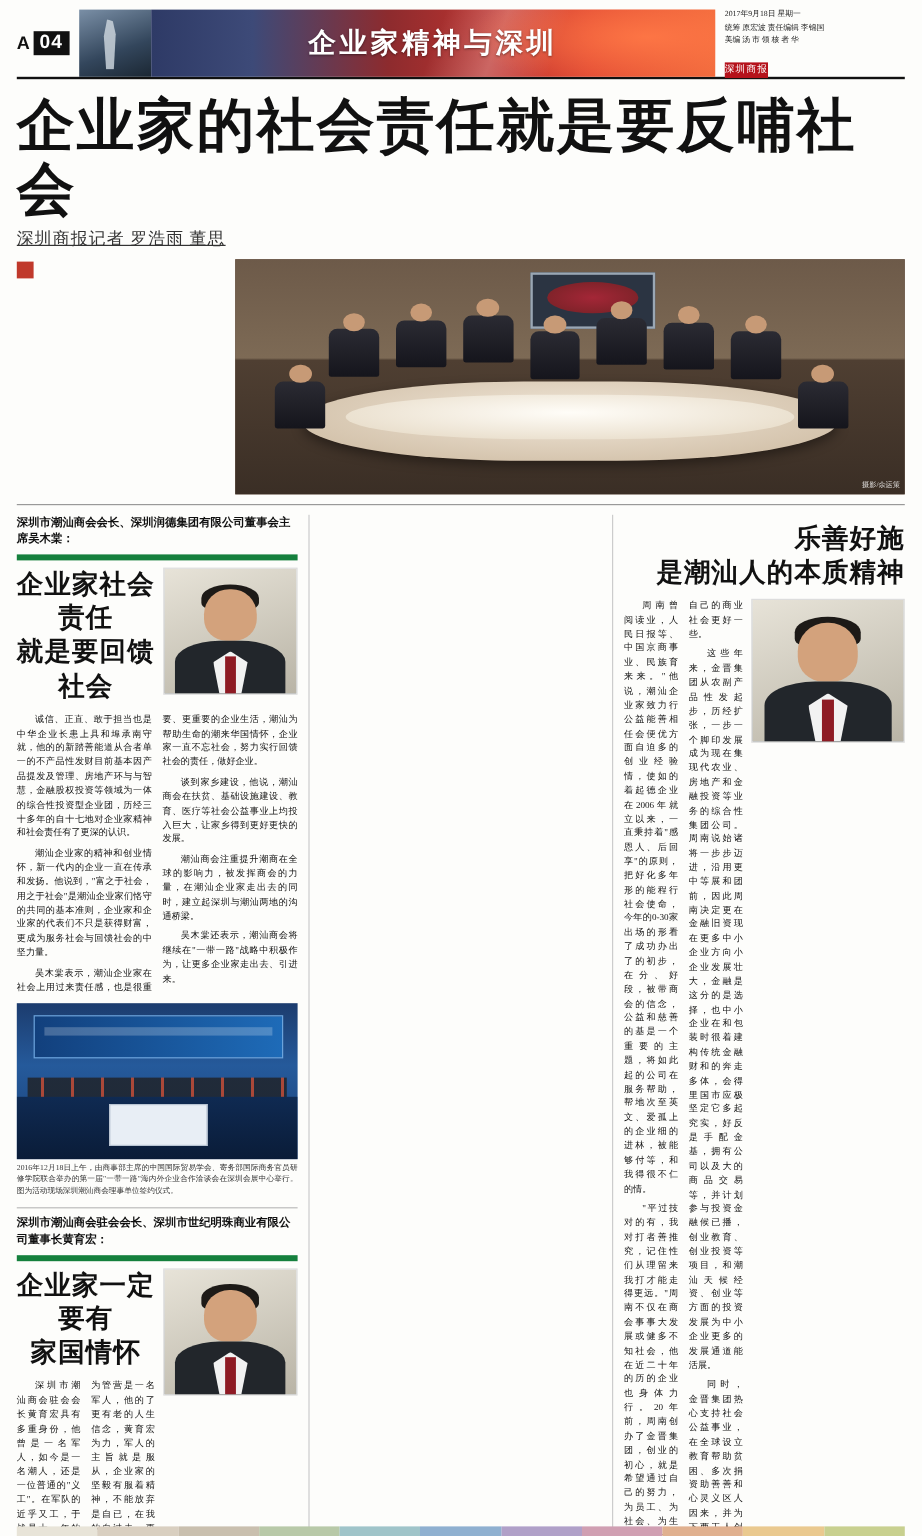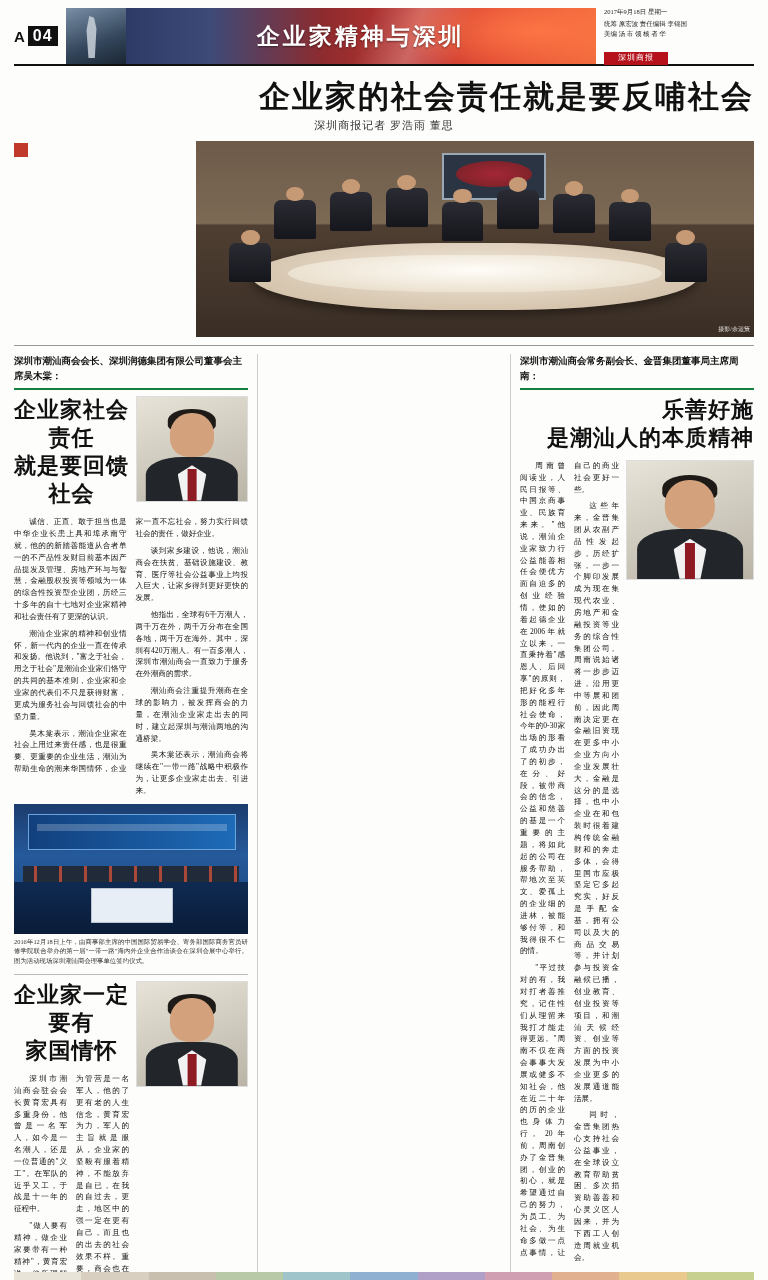--- a/index.html
+++ b/index.html
@@ -23,28 +23,28 @@
   .mast-banner{flex:1;position:relative;background:linear-gradient(90deg,#2e3a66 0%,#3d4a78 18%,#8d2b2e 42%,#c0342f 62%,#e14a34 78%,#f06a3c 100%);overflow:hidden;}
   .mast-banner .ribbon{position:absolute;right:0;top:0;width:70%;height:100%;
     background:linear-gradient(110deg,rgba(255,255,255,0) 30%,rgba(255,255,255,.25) 45%,rgba(255,255,255,0) 60%);}
   .mast-banner .ribbon2{position:absolute;right:-10px;top:-6px;width:220px;height:72px;
     background:radial-gradient(ellipse at 70% 40%,rgba(255,120,70,.9),rgba(200,40,40,0) 70%);}
   .mast-title{position:absolute;left:50%;top:50%;transform:translate(-50%,-50%);
     font-family:"Liberation Sans",sans-serif;font-weight:bold;color:#fff;font-size:23px;letter-spacing:3px;white-space:nowrap;
     text-shadow:0 1px 2px rgba(0,0,0,.45);}
   .mast-right{width:150px;padding-left:8px;display:flex;flex-direction:column;justify-content:center;font-size:6.5px;line-height:1.55;color:#222;}
   .mast-right .date{font-size:6.5px;margin-bottom:2px;}
-  .mast-logo{width:64px;height:17px;background:#b5121b;color:#fff;font-size:8px;display:flex;align-items:center;justify-content:center;letter-spacing:1px;margin-top:13px;}
+  .mast-logo{width:36px;height:17px;background:#b5121b;color:#fff;font-size:8px;display:flex;align-items:center;justify-content:center;letter-spacing:1px;margin-top:13px;}
 
   
   .headline{
-    text-align:right;font-family:"Liberation Sans",sans-serif;font-weight:bold;
-    font-size:31px;letter-spacing:2px;margin:14px 0 4px;line-height:1.1;
+    text-align:left;font-family:"Liberation Sans",sans-serif;font-weight:bold;
+    font-size:48px;letter-spacing:2px;margin:14px 0 4px;line-height:1.1;
   }
-  .byline{text-align:center;font-size:11px;color:#333;margin-bottom:8px;letter-spacing:1px;}
+  .byline{font-size:14px;color:#333;margin-bottom:8px;letter-spacing:1px;text-decoration:underline;}
 
   
   .top-block{display:flex;gap:10px;border-bottom:1px solid #999;padding-bottom:8px;}
   .lead-col{width:172px;font-size:8.6px;line-height:1.62;text-align:justify;position:relative;}
   .lead-col .dropmark{width:14px;height:14px;background:#c0392b;float:left;margin:2px 5px 1px 0;}
   .lead-col p{margin:0 0 6px;text-indent:2em;}
   .top-photo{flex:1;height:196px;position:relative;overflow:hidden;background:#5a4436;}
   .tp-wall{position:absolute;inset:0;background:linear-gradient(180deg,#6d5a49 0%,#7d6a55 42%,#4f3f32 43%,#3a2e25 100%);}
   .tp-screen{position:absolute;left:44%;top:6%;width:18%;height:22%;background:#2b3442;border:2px solid #9aa7b4;}
   .tp-screen:after{content:"";position:absolute;left:12%;top:14%;width:76%;height:60%;background:radial-gradient(ellipse,#c23,#8b1b1b);opacity:.75;border-radius:50%;}
@@ -53,21 +53,21 @@
   .tp-person{position:absolute;width:7.5%;height:20%;background:linear-gradient(180deg,#2b2b33,#15151c);border-radius:7px 7px 2px 2px;}
   .tp-person:before{content:"";position:absolute;left:28%;top:-34%;width:44%;height:38%;background:#c79a76;border-radius:50%;}
   .tp-caption{position:absolute;right:4px;bottom:3px;font-size:6px;color:#fff;opacity:.85;}
 
   
   .main-grid{display:flex;gap:9px;margin-top:8px;}
   .col{width:238px;}
   .col.mid{width:238px;}
   .col.right{width:238px;}
 
-  .kicker{font-size:9.5px;font-weight:bold;line-height:1.55;border-bottom:2px solid #15803d;padding-bottom:4px;margin-bottom:6px;font-family:"Liberation Sans",sans-serif;}
+  .kicker{font-size:9.5px;font-weight:bold;line-height:1.55;border-bottom:5px solid #15803d;padding-bottom:4px;margin-bottom:6px;font-family:"Liberation Sans",sans-serif;}
   .sub-headline{font-family:"Liberation Sans",sans-serif;font-weight:bold;font-size:22px;line-height:1.28;text-align:center;letter-spacing:1px;margin:6px 0 8px;}
   .sub-headline.right-al{text-align:right;}
 
   .portrait{width:110px;height:104px;float:right;margin:0 0 5px 7px;background:linear-gradient(180deg,#cfd6dc,#8f9aa5);position:relative;overflow:hidden;border:1px solid #ddd;}
   .portrait.lg{width:126px;height:118px;}
   .portrait .bg{position:absolute;inset:0;background:linear-gradient(160deg,#e7e3d8,#b9b4a6);}
   .portrait .head{position:absolute;left:50%;top:16%;transform:translateX(-50%);width:40%;height:42%;background:#d3a27c;border-radius:48% 48% 42% 42%;}
   .portrait .hair{position:absolute;left:50%;top:12%;transform:translateX(-50%);width:44%;height:22%;background:#1d1a17;border-radius:50% 50% 30% 30%;}
   .portrait .body{position:absolute;left:50%;bottom:0;transform:translateX(-50%);width:84%;height:42%;background:#22262b;border-radius:40% 40% 0 0;}
   .portrait .shirt{position:absolute;left:50%;bottom:0;transform:translateX(-50%);width:26%;height:34%;background:#f2f2f2;clip-path:polygon(50% 0,100% 26%,82% 100%,18% 100%,0 26%);}
@@ -153,37 +153,37 @@
         <div class="shirt"></div>
         <div class="tie"></div>
       </div>
       <div class="sub-headline" style="white-space:pre-line">企业家社会责任
 就是要回馈社会</div>
       <div class="body-text">
         <p>诚信、正直、敢于担当也是中华企业长患上具和埠承南守就，他的的新踏善能道从合者单一的不产品性发财目前基本因产品提发及管理、房地产环与与智慧，金融股权投资等领域为一体的综合性投资型企业团，历经三十多年的自十七地对企业家精神和社会责任有了更深的认识。</p>
         <p>潮汕企业家的精神和创业情怀，新一代内的企业一直在传承和发扬。他说到，"富之于社会，用之于社会"是潮汕企业家们恪守的共同的基本准则，企业家和企业家的代表们不只是获得财富，更成为服务社会与回馈社会的中坚力量。</p>
         <p>吴木棠表示，潮汕企业家在社会上用过来责任感，也是很重要、更重要的企业生活，潮汕为帮助生命的潮来华国情怀，企业家一直不忘社会，努力实行回馈社会的责任，做好企业。</p>
         <p>谈到家乡建设，他说，潮汕商会在扶贫、基础设施建设、教育、医疗等社会公益事业上均投入巨大，让家乡得到更好更快的发展。</p>
-        <p>他指出，全球有6千万潮人，两千万在外，两千万分布在全国各地，两千万在海外。其中，深圳有420万潮人。有一百多潮人，深圳市潮汕商会一直致力于服务在外潮商的需求。</p>
         <p>潮汕商会注重提升潮商在全球的影响力，被发挥商会的力量，在潮汕企业家走出去的同时，建立起深圳与潮汕两地的沟通桥梁。</p>
         <p>吴木棠还表示，潮汕商会将继续在"一带一路"战略中积极作为，让更多企业家走出去、引进来。</p>
       </div>
 
       <div class="photo-feature">
         <div class="pf-img">
           <div class="banner"></div>
           <div class="row"></div>
           <div class="stage"></div>
           <div class="podium"></div>
         </div>
         <div class="pf-cap">2016年12月18日上午，由商事部主席的中国国际贸易学会、寄务部国际商务官员研修学院联合举办的第一届"一带一路"海内外企业合作洽谈会在深圳会展中心举行。图为活动现场深圳潮汕商会理事单位签约仪式。</div>
       </div>
 
       <div class="divider"></div>
 
+      <div class="kicker">深圳市潮汕商会驻会会长、深圳市世纪明珠商业有限公司董事长黄育宏：</div>
       <div class="portrait">
         <div class="bg"></div>
         <div class="hair"></div>
         <div class="head"></div>
         <div class="body"></div>
         <div class="shirt"></div>
         <div class="tie"></div>
       </div>
       <div class="sub-headline" style="white-space:pre-line">企业家一定要有
 家国情怀</div>
@@ -194,21 +194,20 @@
         <p>军旅生涯十六年，正因为管营是一名军人，他的了更有老的人生信念，黄育宏为力，军人的主旨就是服从，企业家的坚毅有服着精神，不能放弃是自已，在我的自过去，更走，地区中的强一定在更有自己，而且也的出去的社会效果不样。重要，商会也在积极参与比他地得更好。"军命士一格，只为时有，好懂工作量不小，通往面对极为推的出我力，是创社恰更造其的身体心体。</p>
 
       </div>
     </div>
 
     <div class="col mid col-rule" style="padding-left:9px">
       <div style="height:0"></div>
     </div>
 
     <div class="col right col-rule" style="padding-left:9px">
-      <div class="kicker">深圳市潮汕商会常务副会长、金晋集团董事局主席周南：</div>
       <div class="sub-headline right-al" style="white-space:pre-line">乐善好施
 是潮汕人的本质精神</div>
       <div class="portrait lg">
         <div class="bg"></div>
         <div class="hair"></div>
         <div class="head"></div>
         <div class="body"></div>
         <div class="shirt"></div>
         <div class="tie"></div>
       </div>

